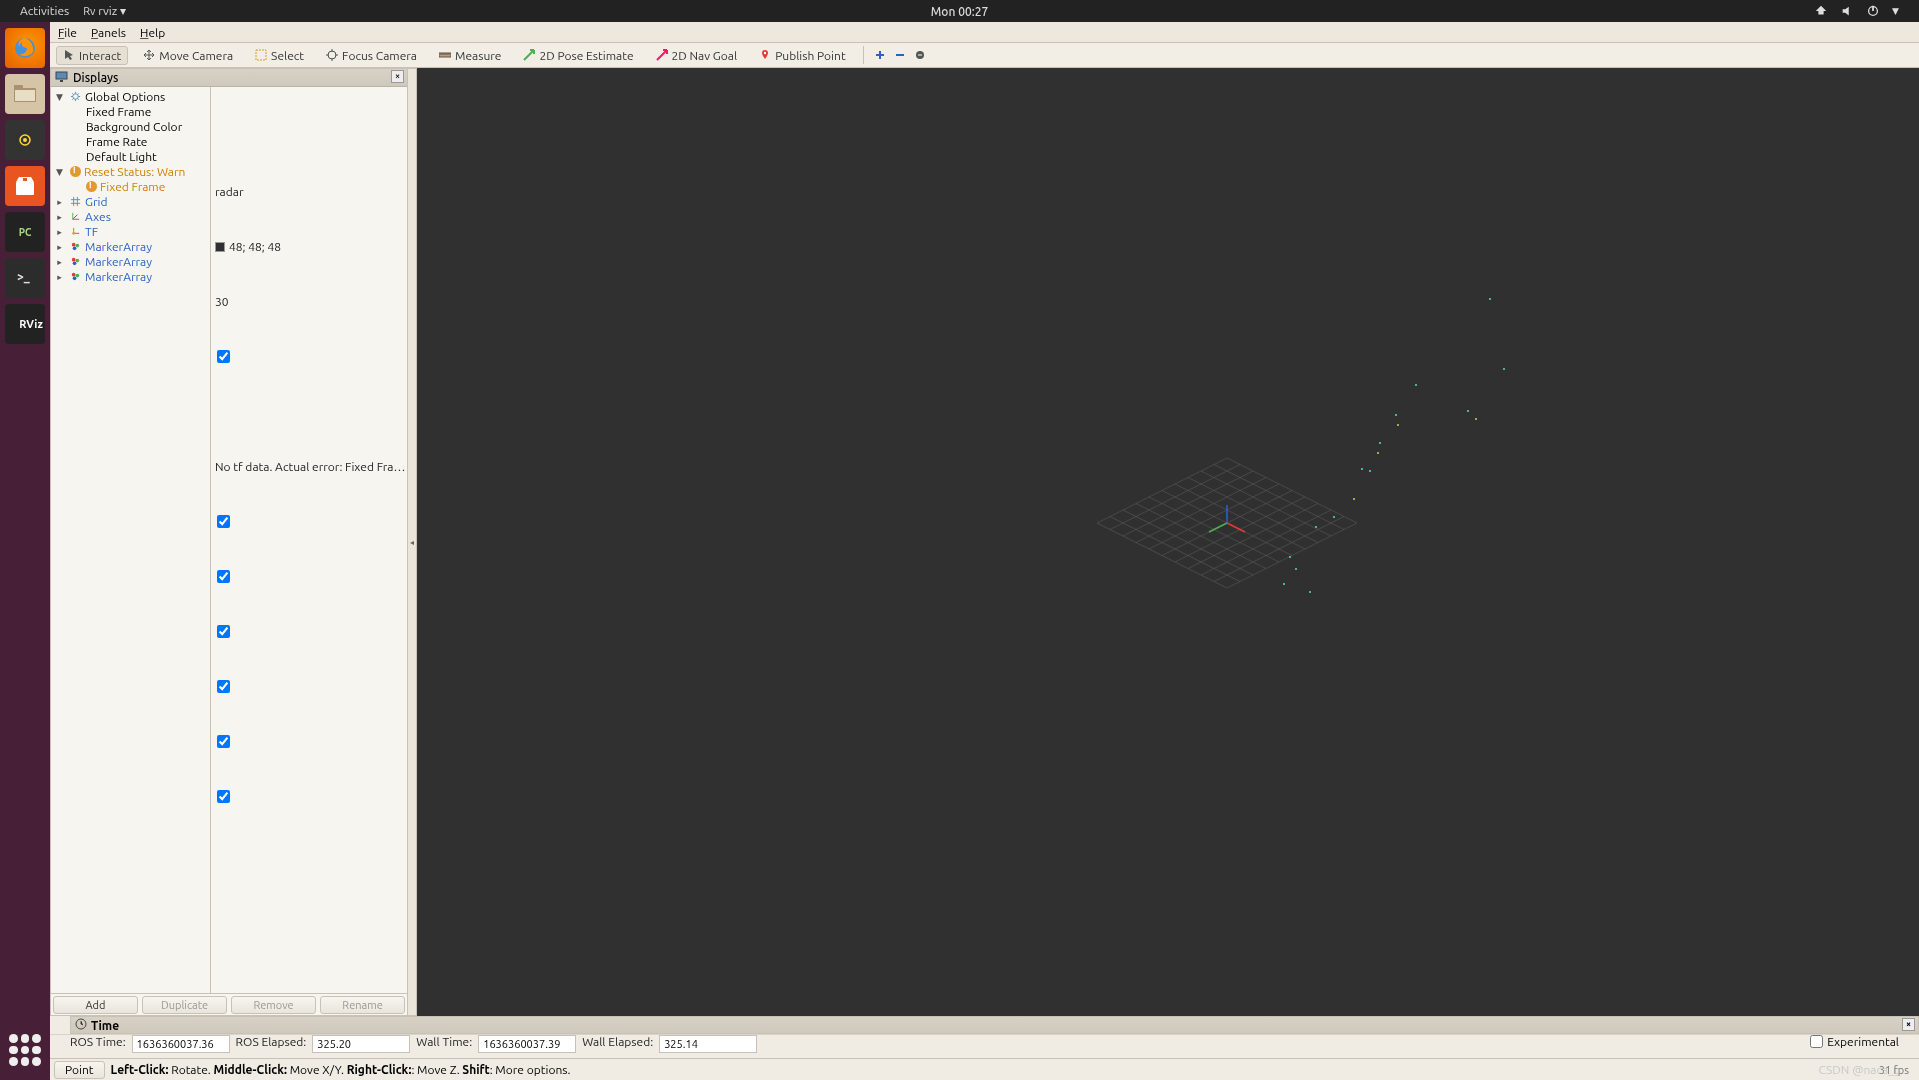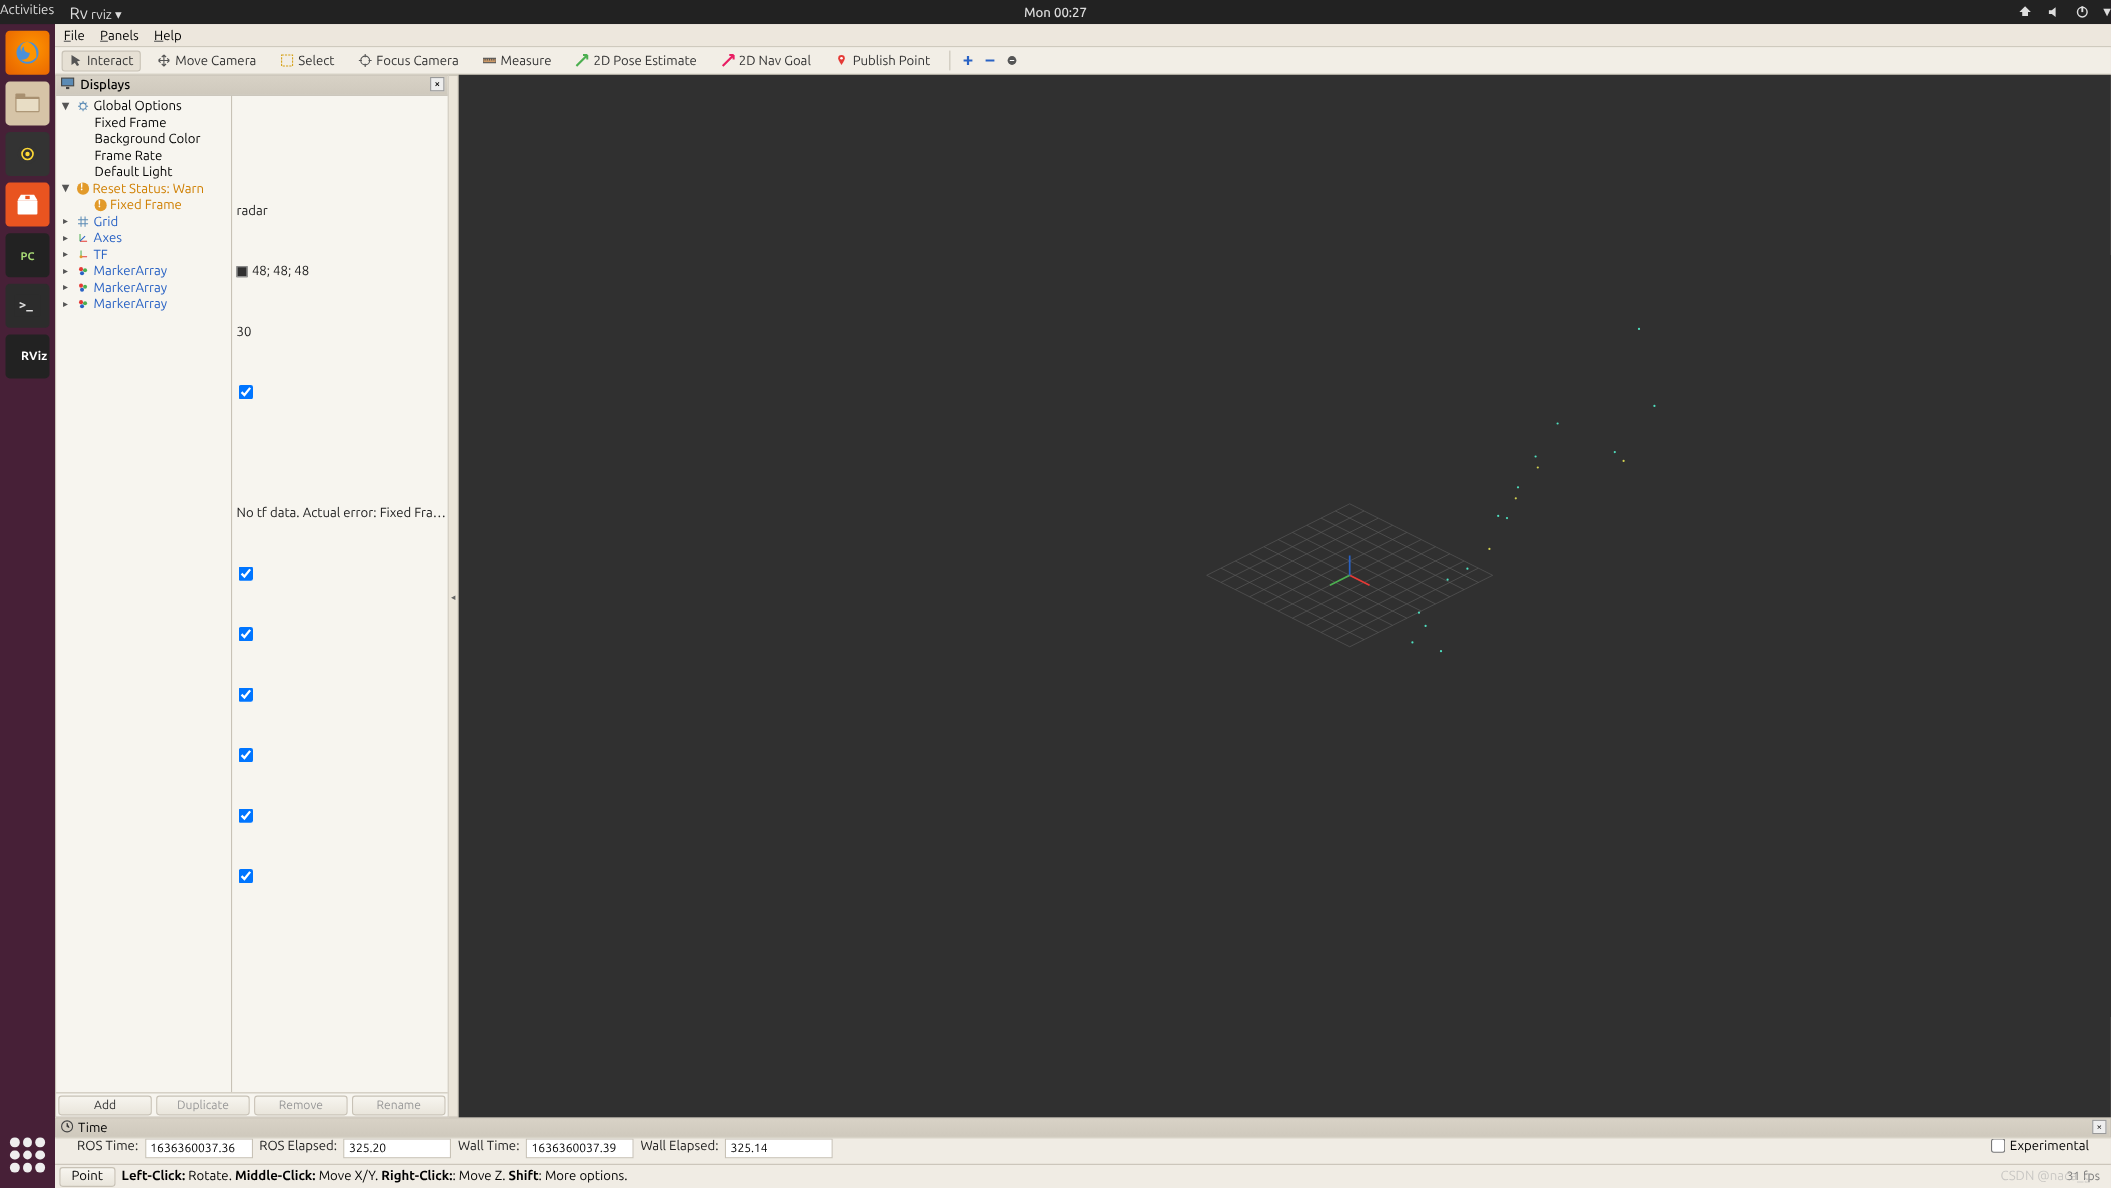--- a/index.html
+++ b/index.html
@@ -1,19 +1,19 @@
 <!DOCTYPE html>
 <html><head>
 <meta charset="utf-8">
 <style>
 * { margin:0; padding:0; box-sizing:border-box; font-family:"Ubuntu","DejaVu Sans",sans-serif; font-size:12px; }
 body { width:1919px; height:1080px; background:#5e2750; overflow:hidden; position:relative; }
 
 
-#topbar { height:22px; background:#222; color:#ddd; display:flex; align-items:center; padding:0 0; }
+#topbar { height:22px; background:#222; color:#ddd; display:flex; align-items:center; padding:0 20px; }
 #topbar .left { display:flex; gap:14px; }
 #topbar .center { position:absolute; left:50%; transform:translateX(-50%); font-weight:500; }
 #topbar .right { margin-left:auto; display:flex; gap:12px; align-items:center; }
 .tb-icon { width:14px; height:14px; display:inline-block; }
 
 
 #dock { position:absolute; left:0; top:22px; bottom:0; width:50px; background:rgba(30,20,10,0.35); display:flex; flex-direction:column; align-items:center; padding-top:6px; gap:6px; }
 .dock-item { width:40px; height:40px; border-radius:4px; display:flex; align-items:center; justify-content:center; font-size:10px; color:#fff; font-weight:bold; }
 .dock-firefox { background:radial-gradient(circle at 60% 40%,#ff9500,#e66000); }
 .dock-files { background:#d6c4a7; }
@@ -68,41 +68,41 @@
 #display-btns button { flex:1; height:18px; border:1px solid #c8c2b6; border-radius:3px; background:linear-gradient(#f7f5ef,#e9e5db); cursor:pointer; font-size:11px; color:#333; }
 #display-btns button:disabled { color:#999; }
 
 #collapse-handle { width:9px; background:#ebe5d9; border:1px solid #c8c2b6; border-left:none; display:flex; align-items:center; justify-content:center; cursor:pointer; }
 #collapse-handle::after { content:"◂"; color:#666; font-size:8px; }
 
 #viewport { flex:1; background:#303030; position:relative; overflow:hidden; }
 #grid-svg { position:absolute; left:0; top:0; }
 .pt { position:absolute; width:2px; height:2px; border-radius:50%; }
 
-#timepanel { height:18px; background:linear-gradient(#d8d2c6,#cfc9bd); border:1px solid #c8c2b6; display:flex; align-items:center; padding:0 4px; gap:4px; font-weight:400; position:relative; }
+#timepanel { height:18px; background:linear-gradient(#d8d2c6,#cfc9bd); border:1px solid #c8c2b6; display:flex; align-items:center; padding:0 4px; gap:4px; font-weight:700; position:relative;margin-left:20px; }
 #timepanel .close-x { position:absolute; right:3px; top:1px; width:13px; height:13px; border:1px solid #999; font-size:9px; line-height:11px; text-align:center; background:#eee; cursor:pointer; }
 
 #timerow { height:24px; background:#f0ece4; border-top:1px solid #dad4c8; display:flex; align-items:flex-start; padding:0 20px; gap:6px; }
 #timerow label { color:#222; }
 #timerow input[type=text] { width:98px; height:18px; border:1px solid #c8c2b6; background:#fff; padding:0 4px; font-size:11px; }
 #timerow .exp-chk { margin-left:auto; display:flex; align-items:center; gap:4px; }
 
 #statusbar { height:22px; background:#f0ece4; border-top:1px solid #c8c2b6; display:flex; align-items:center; padding:0 4px; gap:6px; }
 #statusbar button { height:18px; padding:0 10px; border:1px solid #c8c2b6; border-radius:3px; background:linear-gradient(#f7f5ef,#e9e5db); cursor:pointer; }
 #statusbar .hint b { font-weight:bold; }
 #statusbar .fps { margin-left:auto; color:#777; font-size:11px; margin-right:6px; }
 #statusbar .watermark { position:absolute; right:18px; color:#aaa; font-size:12px; opacity:0.55; pointer-events:none; }
 </style>
 </head>
 <body>
 
 <div id="topbar">
   <div class="left">
     <span>Activities</span>
-    <span><span style="font-size:15px">Rv</span> <span>rviz ▾</span></span>
+    <span><span style="font-size:11px">Rv</span> <span>rviz ▾</span></span>
   </div>
   <div class="center">Mon 00:27</div>
   <div class="right">
     <span class="tb-icon"><svg viewBox="0 0 16 16">
           <path fill="#ddd" d="M8 2l-6 6h3v4h6v-4h3z"></path>
         </svg></span>
     <span class="tb-icon"><svg viewBox="0 0 16 16">
           <path fill="#ddd" d="M3 6v4h3l4 3V3L6 6z"></path>
         </svg></span>
     <span class="tb-icon"><svg viewBox="0 0 16 16">

